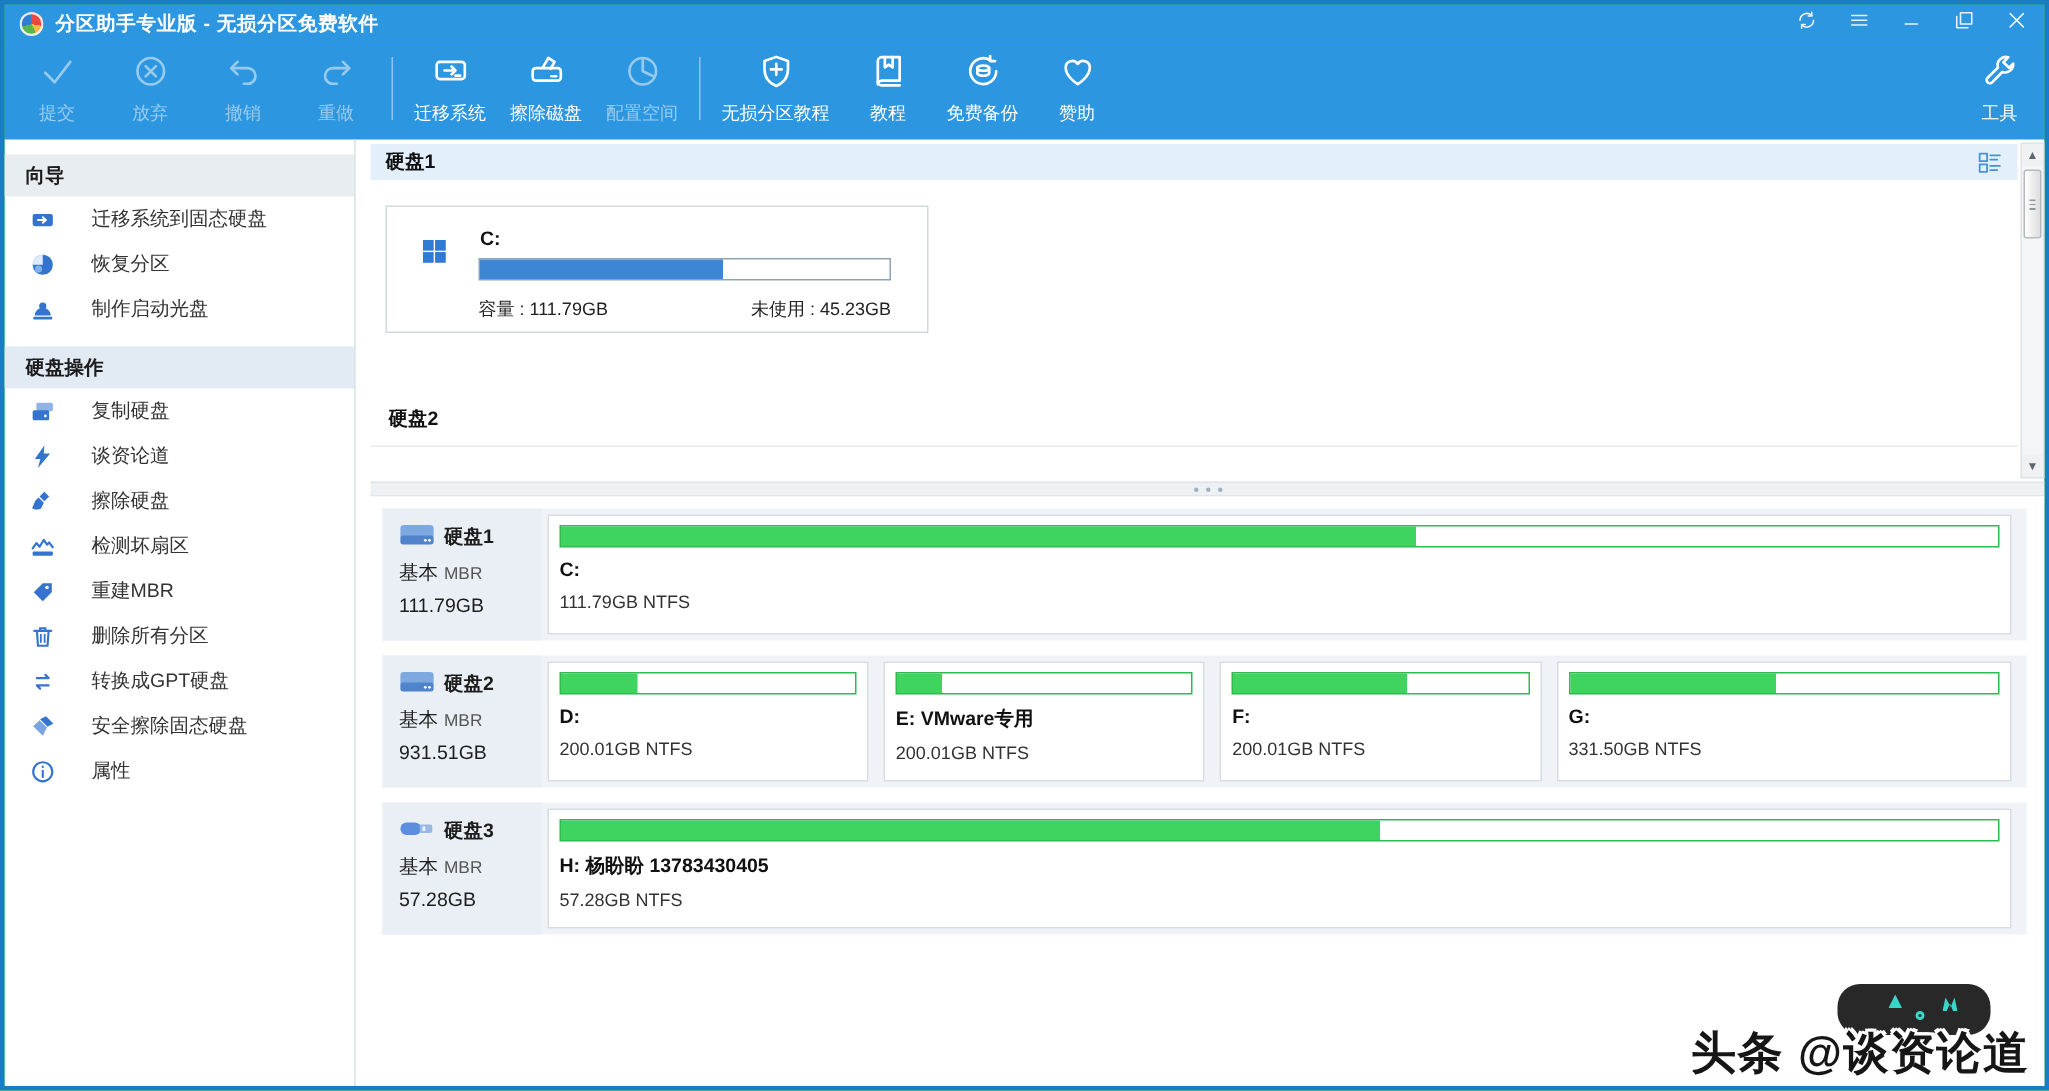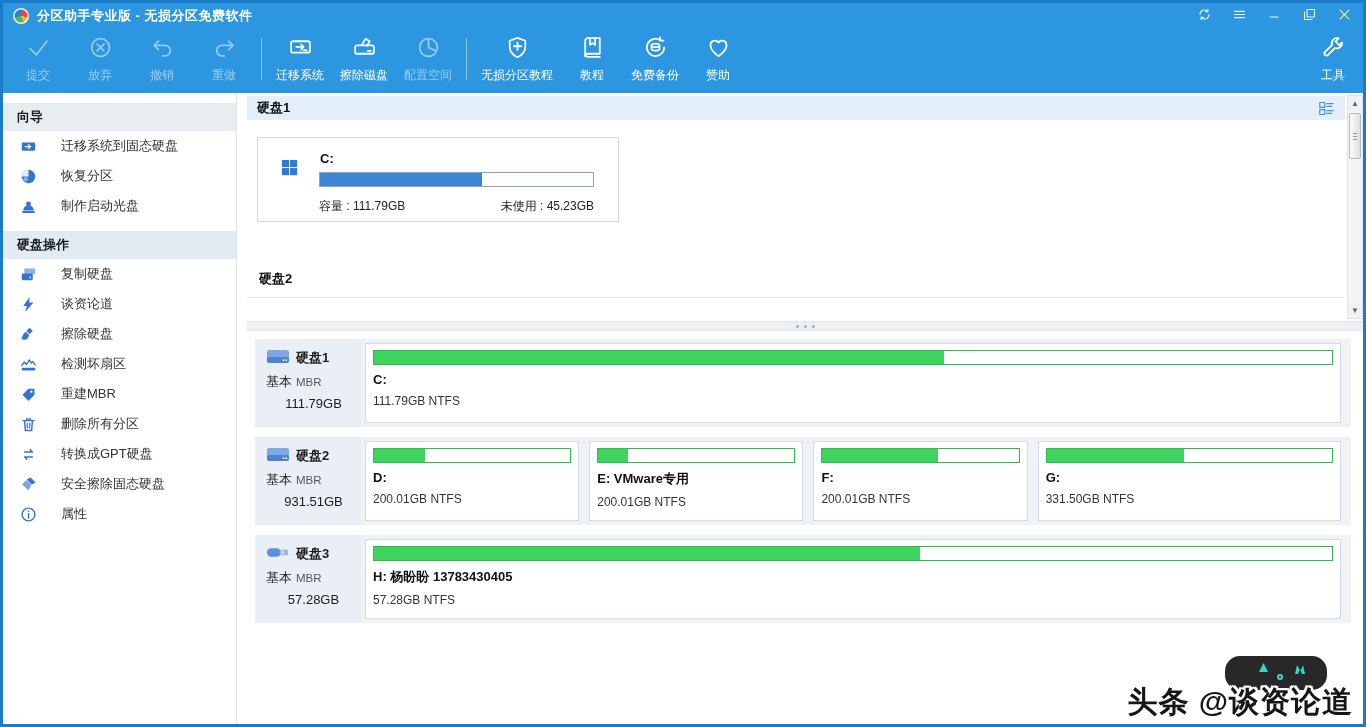--- a/index.html
+++ b/index.html
@@ -77,21 +77,21 @@
   .splitter i { width:3px; height:3px; border-radius:50%; background:#9fb0c0; }
 
   
   .disk-map { flex:1; padding:8px 12px 0 8px; background:#fff; }
   .dm-row { display:flex; background:#eff3f7; margin-bottom:10px; height:88px; }
   .dm-info { width:106px; flex:none; background:#e9eff5; padding:9px 0 0 11px; font-size:13px; color:#1d1d1d; }
   .dm-l1 { display:flex; align-items:center; gap:6px; font-weight:bold; }
   .dm-disk-icon svg { width:24px; height:17px; }
   .dm-l2 { margin-top:5px; }
   .dm-l2 .scheme { font-size:11.5px; color:#555; margin-left:4px; }
-  .dm-l3 { margin-top:5px;text-align:center; }
+  .dm-l3 { margin-top:5px; }
   .dm-parts { flex:1; display:flex; gap:10px; padding:4px 10px 4px 4px; }
   .dm-part { background:#fff; border:1px solid #d6dce3; padding:6px 7px 0 7px; display:flex; flex-direction:column; min-width:0; }
   .pbar { height:15px; border:1px solid #2dbb4f; background:#fff; flex:none; }
   .pfill { height:100%; background:#3fd45f; }
   .plabel { font-weight:bold; font-size:13px; margin-top:7px; color:#111; white-space:nowrap; overflow:hidden; }
   .pdetail { font-size:12px; color:#333; margin-top:7px; white-space:nowrap; }
 
   
   .pill { position:absolute; right:36px; bottom:34px; width:102px; height:34px; background:#282828;
           border-radius:15px; z-index:5; overflow:hidden; }

